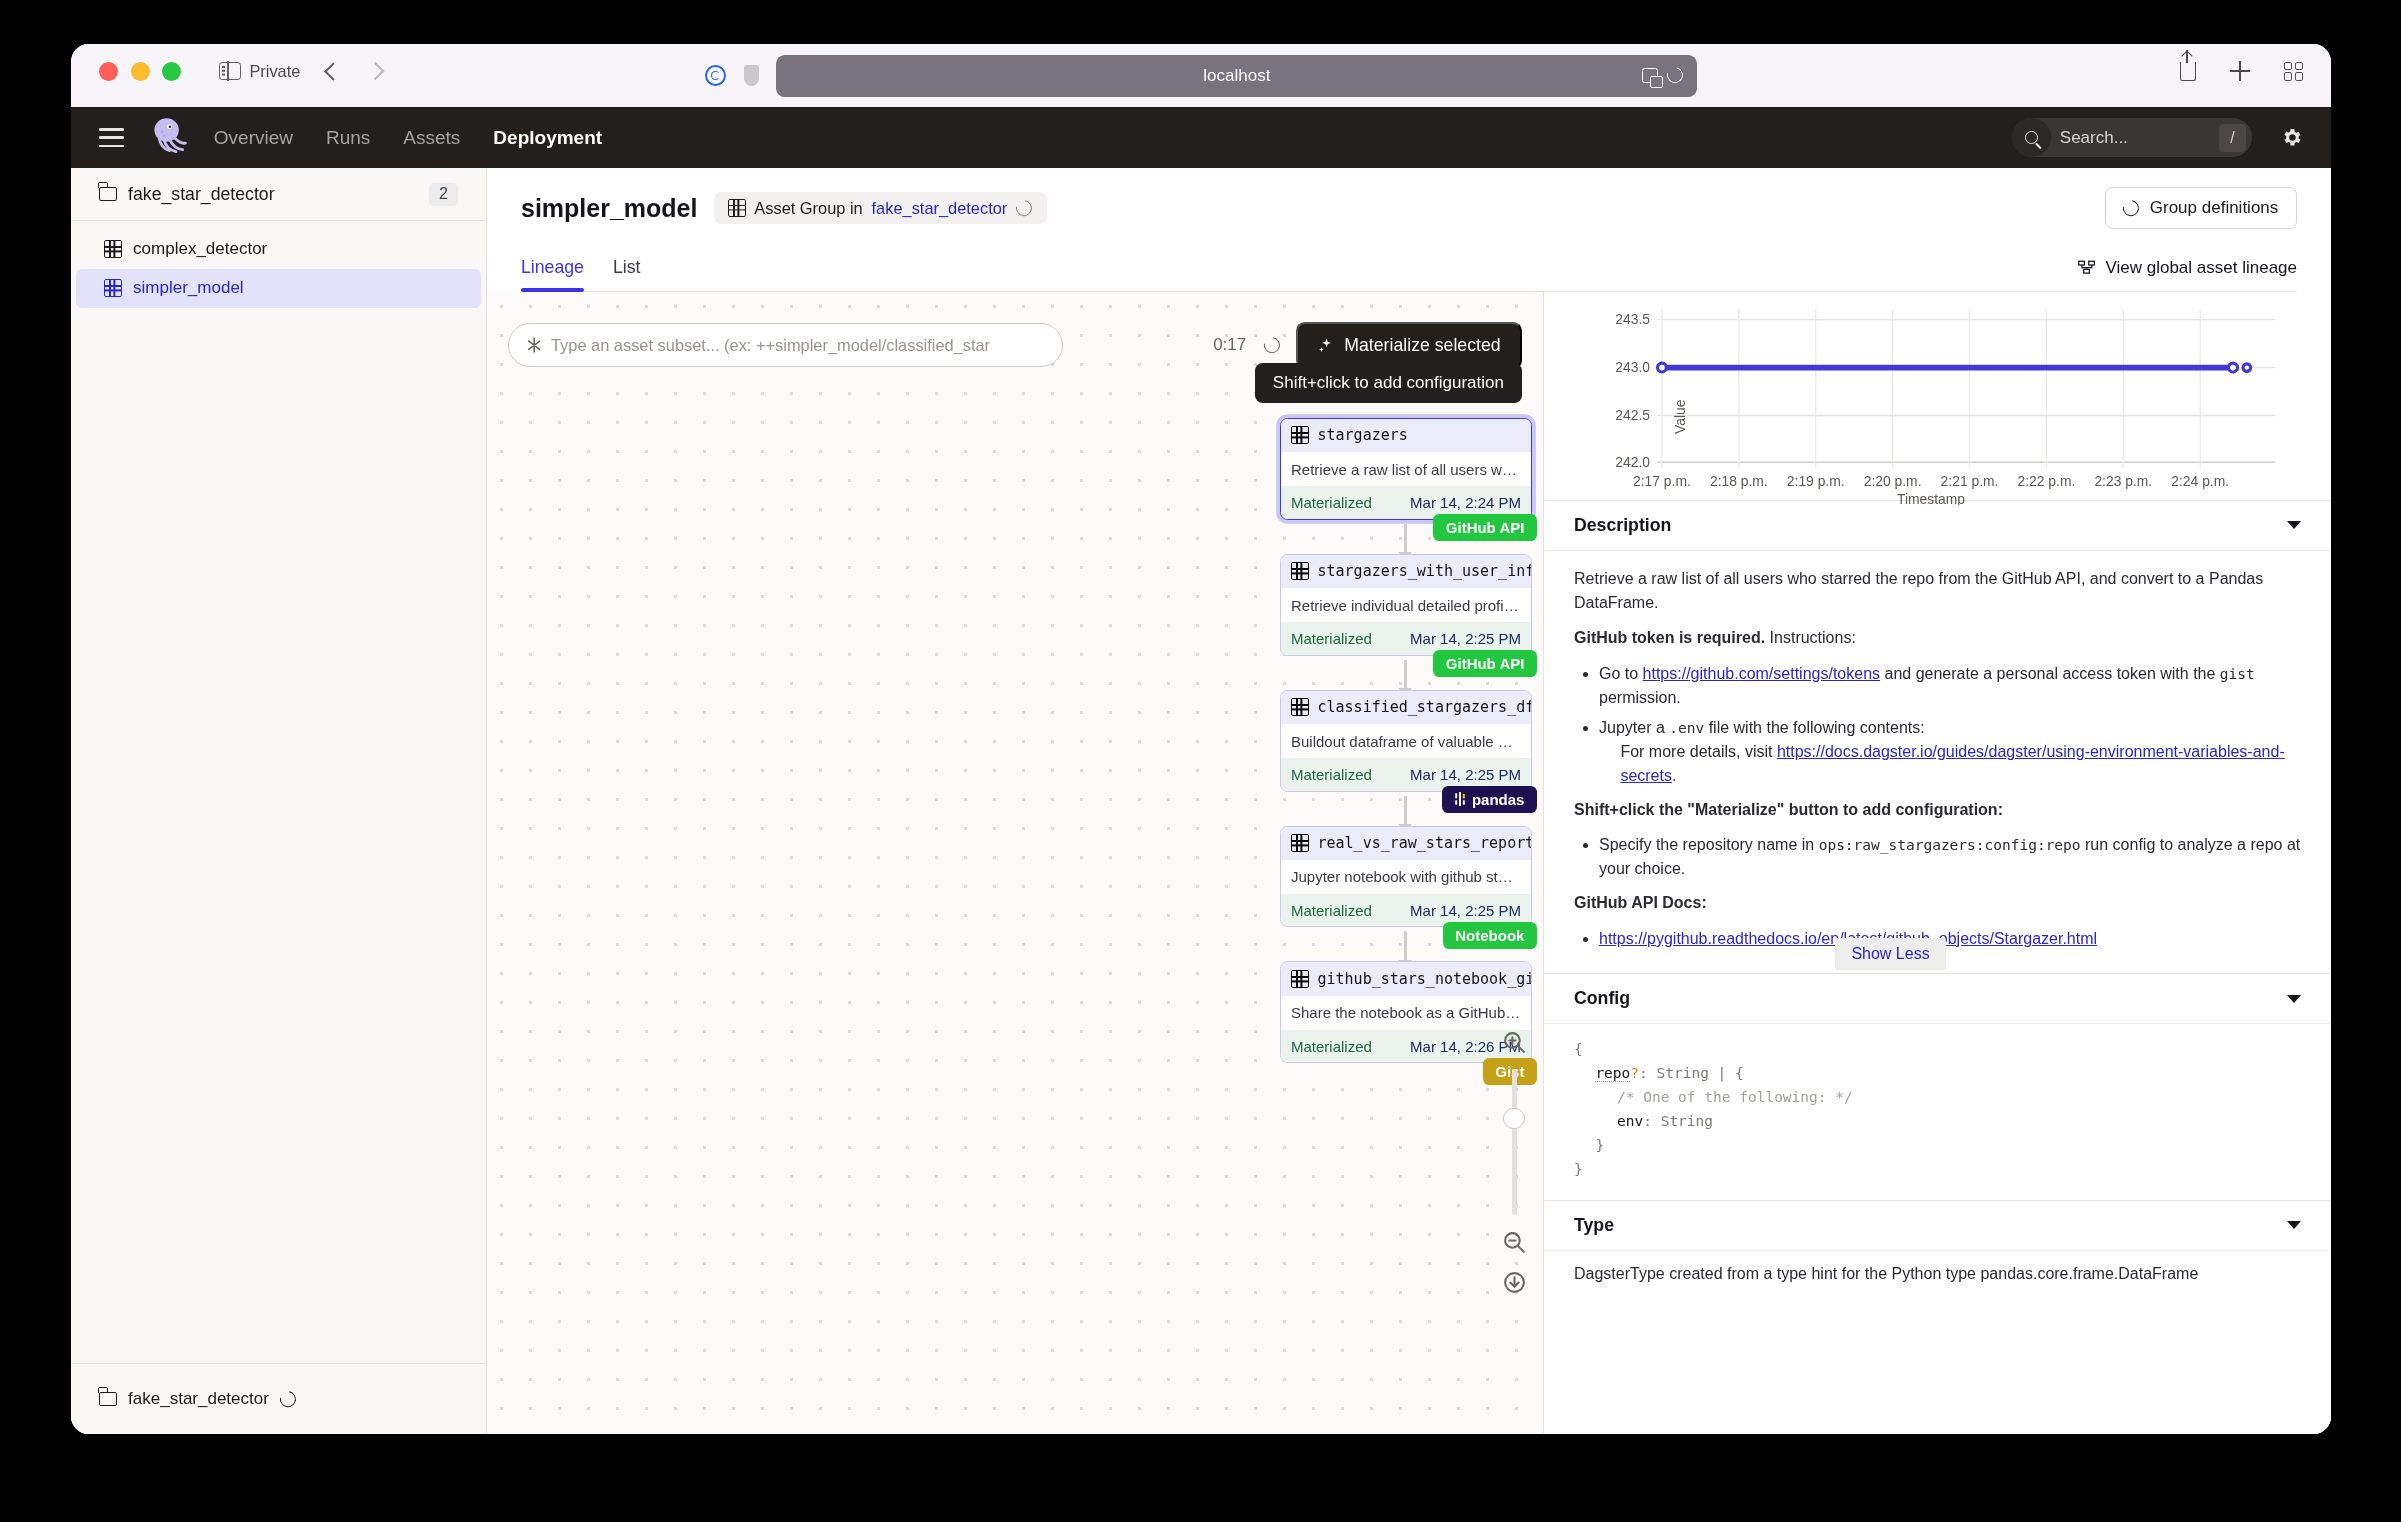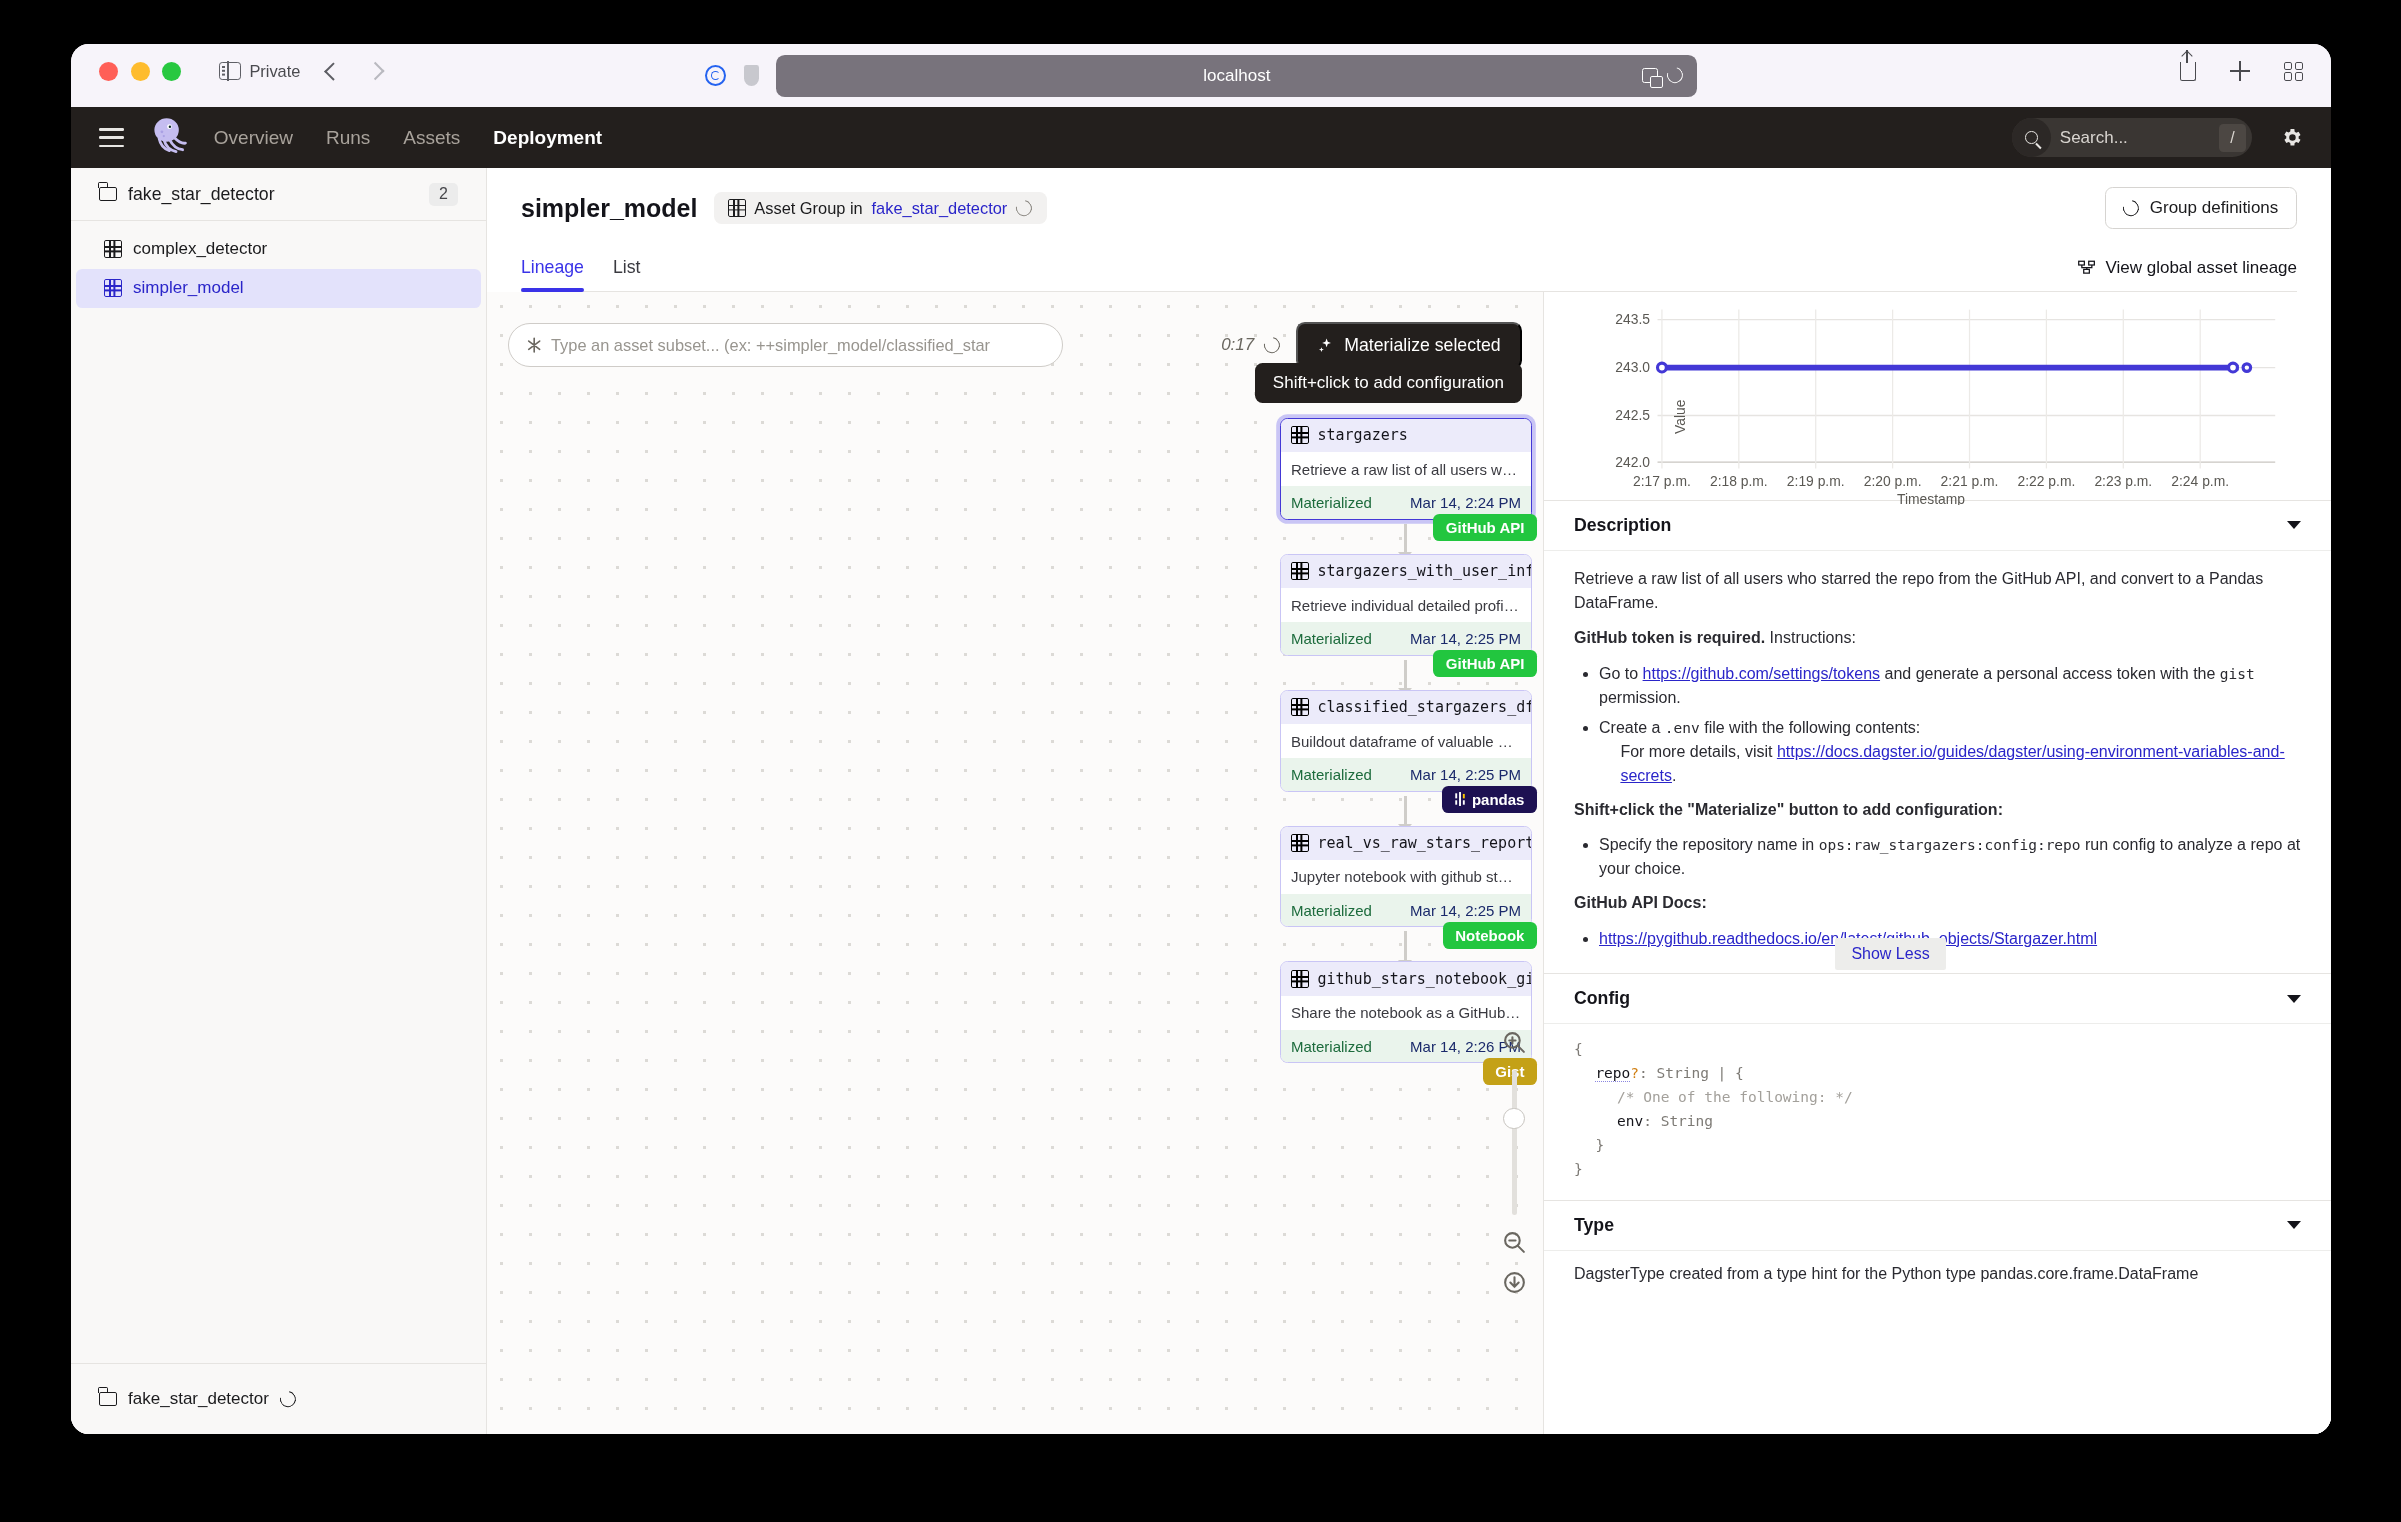--- a/index.html
+++ b/index.html
@@ -151,21 +151,21 @@
     background-size: 29px 29px;
     overflow: hidden;
   }
   .graph-toolbar { position:absolute; left:21.4px; right:21.4px; top: 30px; display:flex; align-items:center; gap: 15px; z-index: 6;}
   .asset-input {
     width: 555px; height: 44px; background: #fff; border:0.6px solid #cfccc8; border-radius: 23px;
     display:flex; align-items:center; gap: 8.8px; padding: 0 16.4px;
   }
   .asset-input .ph { color:#98958f; font-size: 16.4px; white-space:nowrap; overflow:hidden; }
   .star-ic { width: 16.4px; height: 16.4px; position:relative; flex:none; }
-  .timer { margin-left:auto; display:flex; align-items:center; gap: 10px; color:#6a6760; font-size: 17px; font-style: italic;}
+  .timer { margin-left:auto; display:flex; align-items:center; gap: 18px; color:#6a6760; font-size: 17px;}
   .mat-btn { background:#231f1d; color:#fff; border-radius: 8.8px; padding: 11.4px 19px; font-size: 17.7px; display:flex; align-items:center; gap: 10px; }
   .tooltip { position:absolute; right: 21.4px; top: 71px; background:#231f1d; color:#fff; border-radius: 7.6px; padding: 10px 17.7px; font-size: 17px; z-index: 6;}
 
   .nodes { position:absolute; left: 793px; top: 126px; }
   .node-wrap { position:relative; width: 252px; margin-bottom: 29px; }
   .node {
     background:#fff; border: 1.3px solid #c9c5f5; border-radius: 7.6px; overflow:hidden;
   }
   .node.selected { border: 1.9px solid #4338d6; box-shadow: 0 0 0 3.8px #c9c5f5; }
   .node-hd { background:#ecebfa; display:flex; align-items:center; gap:8.8px; padding: 7.6px 10px; }
@@ -542,21 +542,21 @@
             <div class="sect-body" style="position:relative">
               <p>Retrieve a raw list of all users who starred the repo from the GitHub API, and convert to a Pandas DataFrame.</p>
               <p>
                 <strong>GitHub token is required.</strong><span> Instructions:</span>
               </p>
               <ul>
                 <li>
                   <span>Go to </span><a href="#">https://github.com/settings/tokens</a><span> and generate a personal access token with the </span><span class="mono">gist</span><span> permission.</span>
                 </li>
                 <li>
-                  <span>Create a </span><span class="mono">.env</span><span> file with the following contents:</span>
+                  <span>Jupyter a </span><span class="mono">.env</span><span> file with the following contents:</span>
                   <div class="indent">
                     <span>For more details, visit </span><a href="#">https://docs.dagster.io/guides/dagster/using-environment-variables-and-secrets</a><span>.</span>
                   </div>
                 </li>
               </ul>
               <p><strong>Shift+click the "Materialize" button to add configuration:</strong></p>
               <ul>
                 <li>
                   <span>Specify the repository name in </span><span class="mono">ops:raw_stargazers:config:repo</span><span> run config to analyze a repo at your choice.</span>
                 </li>

